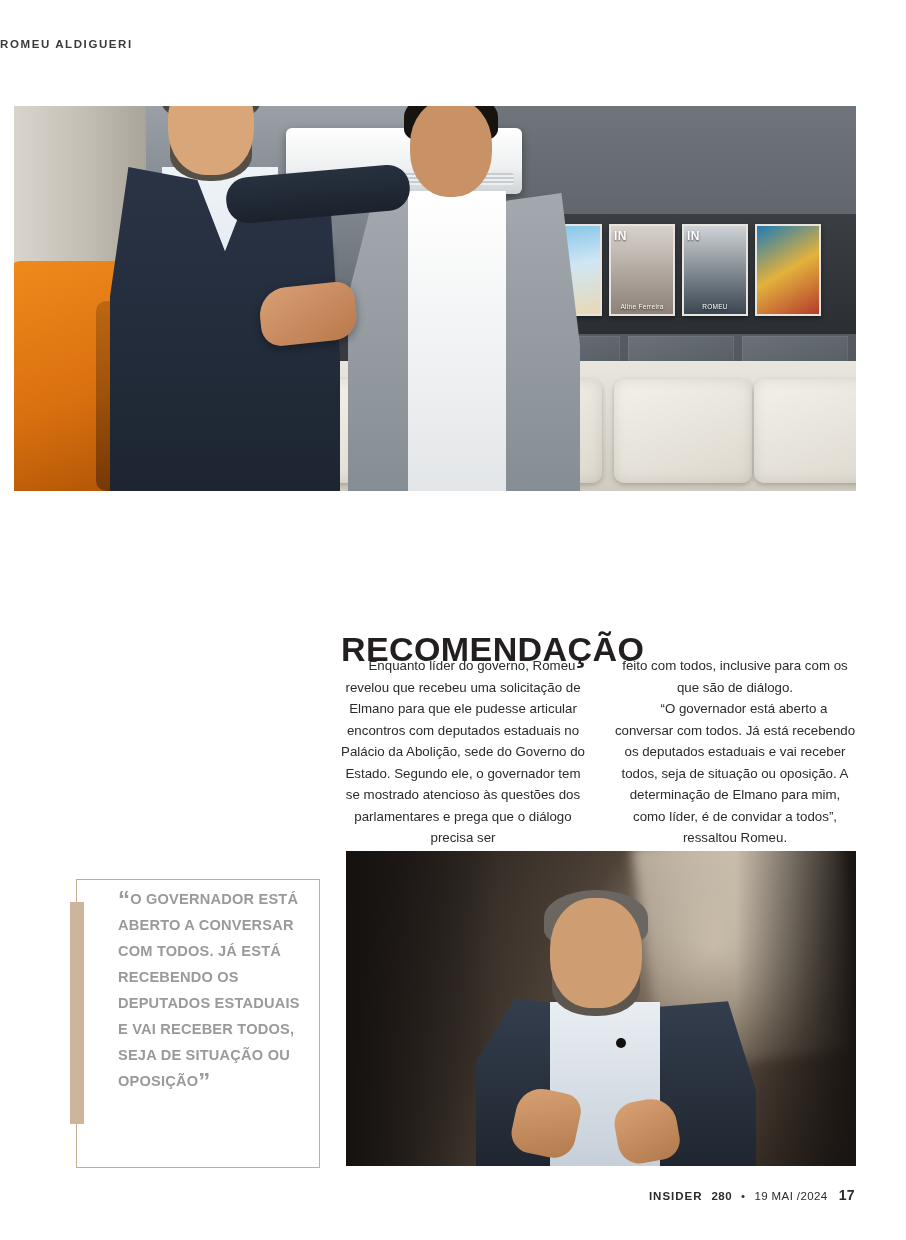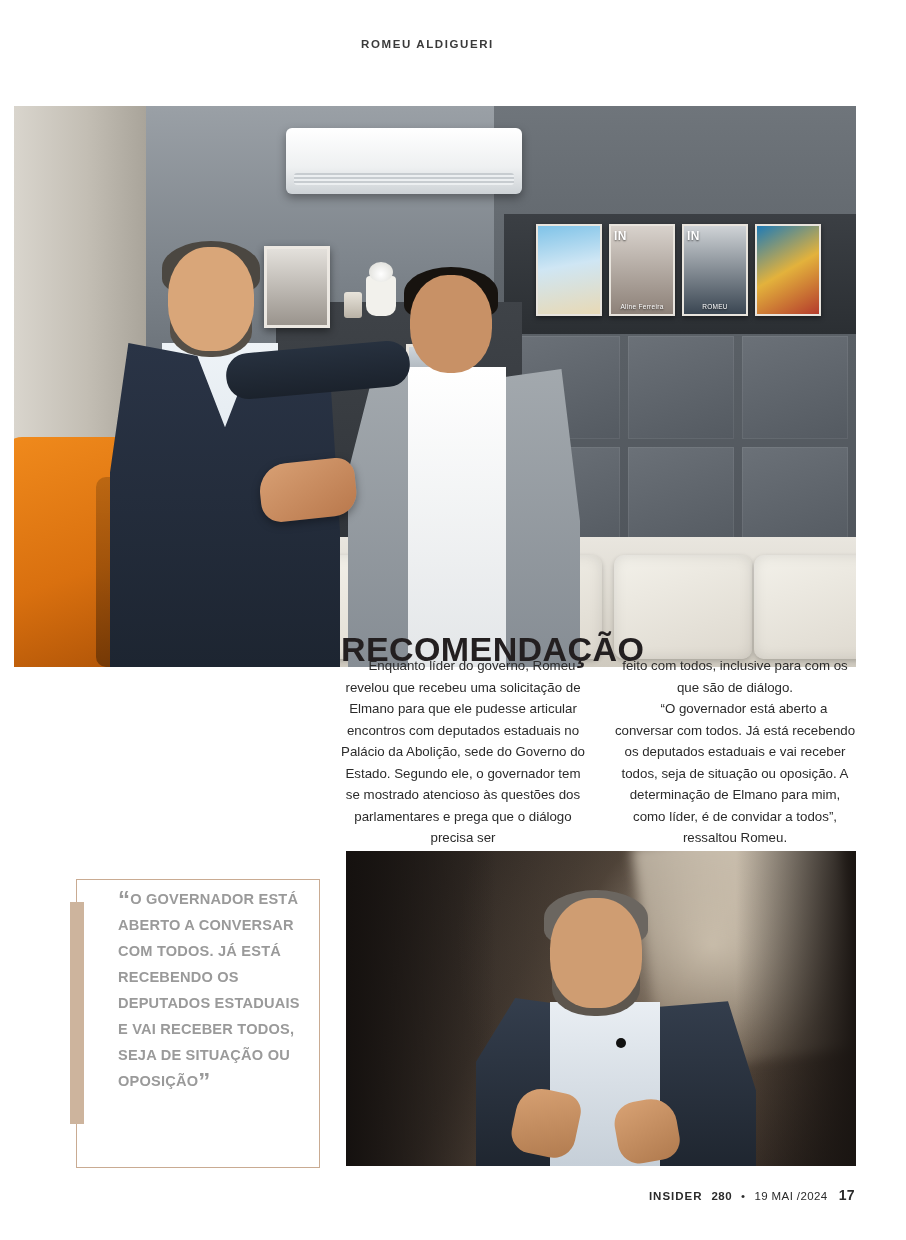--- a/index.html
+++ b/index.html
@@ -16,34 +16,34 @@
     color: #231f20;
     overflow: hidden;
   }
 
   
   .page-header {
     position: absolute;
     top: 38px;
     left: 0;
     right: 51px;
-    text-align: center;
+    text-align: left;
     font-size: 11.5px;
     letter-spacing: 1.6px;
     font-weight: 600;
     color: #3a3a3a;
   }
 
   
   .photo-top {
     position: absolute;
     top: 106px;
     left: 14px;
     width: 842px;
-    height: 561px;
+    height: 385px;
     overflow: hidden;
     background: #2c2f33;
   }
   .photo-top .scene { position: absolute; inset: 0; }
 
   
   .bg-wall {
     position: absolute; inset: 0;
     background:
       linear-gradient(180deg, #9aa0a6 0%, #7e858c 28%, #5d646b 60%, #4a5056 100%);

